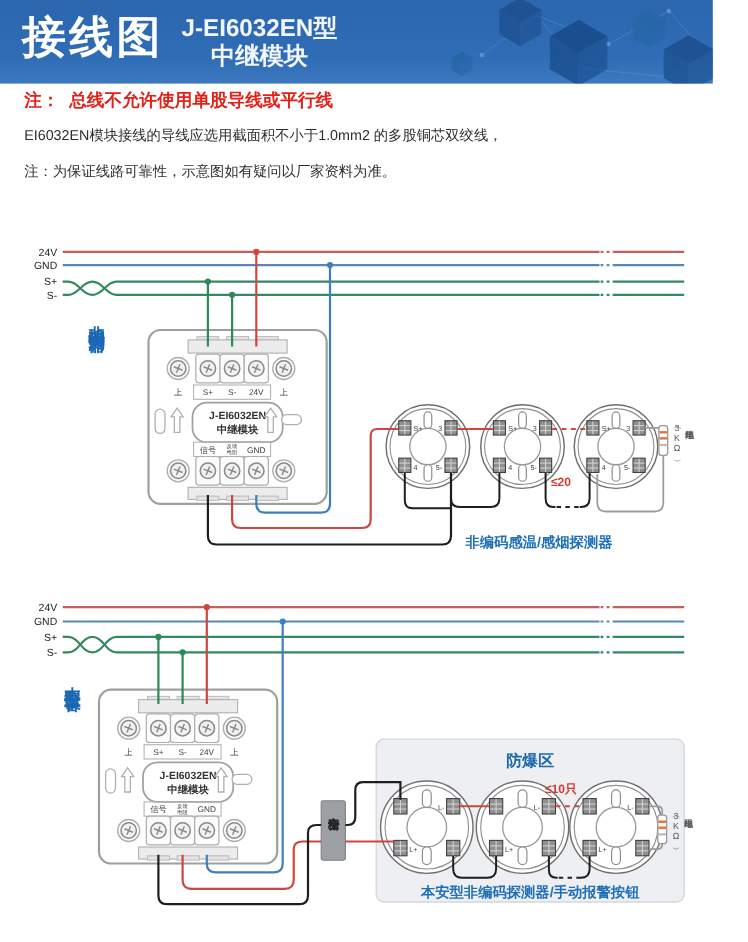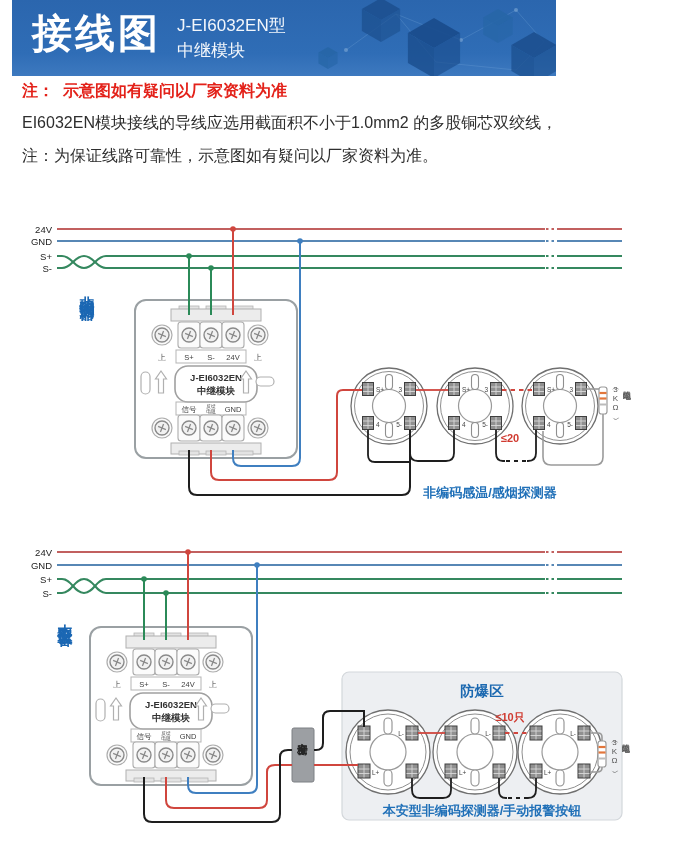--- a/index.html
+++ b/index.html
@@ -3,39 +3,40 @@
 <meta charset="utf-8">
 <style>
   html,body{margin:0;padding:0;}
   body{
     width:680px;height:856px;position:relative;background:#ffffff;
     font-family:"Liberation Sans","DejaVu Sans",sans-serif;
     overflow:hidden;
   }
   
   .header{
-    position:absolute;left:12px;top:0;width:544px;height:76px;
+    position:absolute;left:0;top:0;width:648px;height:76px;
     background:linear-gradient(180deg,#2b66ae 0%,#2f6db6 70%,#3d79bf 100%);
+    text-align:center;
   }
   .header-title{
     position:absolute;left:20px;top:6px;font-size:40px;font-weight:bold;
     color:#ffffff;letter-spacing:3px;
   }
   .header-sub{
-    position:absolute;left:165px;top:13px;font-size:17px;line-height:25px;
-    color:#f2f6fb;font-weight:normal;
+    position:absolute;left:165px;top:13px;font-size:22px;line-height:25px;
+    color:#f2f6fb;font-weight:bold;
   }
   .header-decor{position:absolute;right:0;top:0;}
   
   .note-red{
     position:absolute;left:22px;top:81px;font-size:16px;font-weight:bold;
     color:#e32119;white-space:pre;
   }
   .body-text{
-    position:absolute;left:22px;top:106px;width:640px;font-size:16px;
+    position:absolute;left:22px;top:106px;width:640px;font-size:13px;
     color:#2e2e2e;line-height:33px;
   }
   
   .diag{position:absolute;left:0;}
   #svg1{top:212px;}
   #svg2{top:540px;}
   .vlabel{
     position:absolute;writing-mode:vertical-rl;text-orientation:upright;
     white-space:pre-line;
   }
@@ -80,21 +81,21 @@
     <use href="#cube" transform="translate(658,58) scale(26)" style="color:#1d5191"></use>
     <use href="#cube" transform="translate(452,58) scale(11)" style="color:#2766a8"></use>
   </svg>
   <div class="header-title">接线图</div>
   <div class="header-sub">
     <div>J-EI6032EN型</div>
     <div>中继模块</div>
   </div>
 </div>
 
-<div class="note-red">注：  示意图如有疑问以厂家资料为准</div>
+<div class="note-red">注：  总线不允许使用单股导线或平行线</div>
 <div class="body-text">
   <div>EI6032EN模块接线的导线应选用截面积不小于1.0mm2 的多股铜芯双绞线，</div>
   <div>注：为保证线路可靠性，示意图如有疑问以厂家资料为准。</div>
 </div>
 
 <svg width="0" height="0" style="position:absolute">
   <defs>
     <g id="screw-def">
       <circle r="7" fill="#f1f1f1" stroke="#8a8a8a" stroke-width="1.4"></circle>
       <g transform="rotate(22)" stroke="#8a8a8a" stroke-width="1.3">

